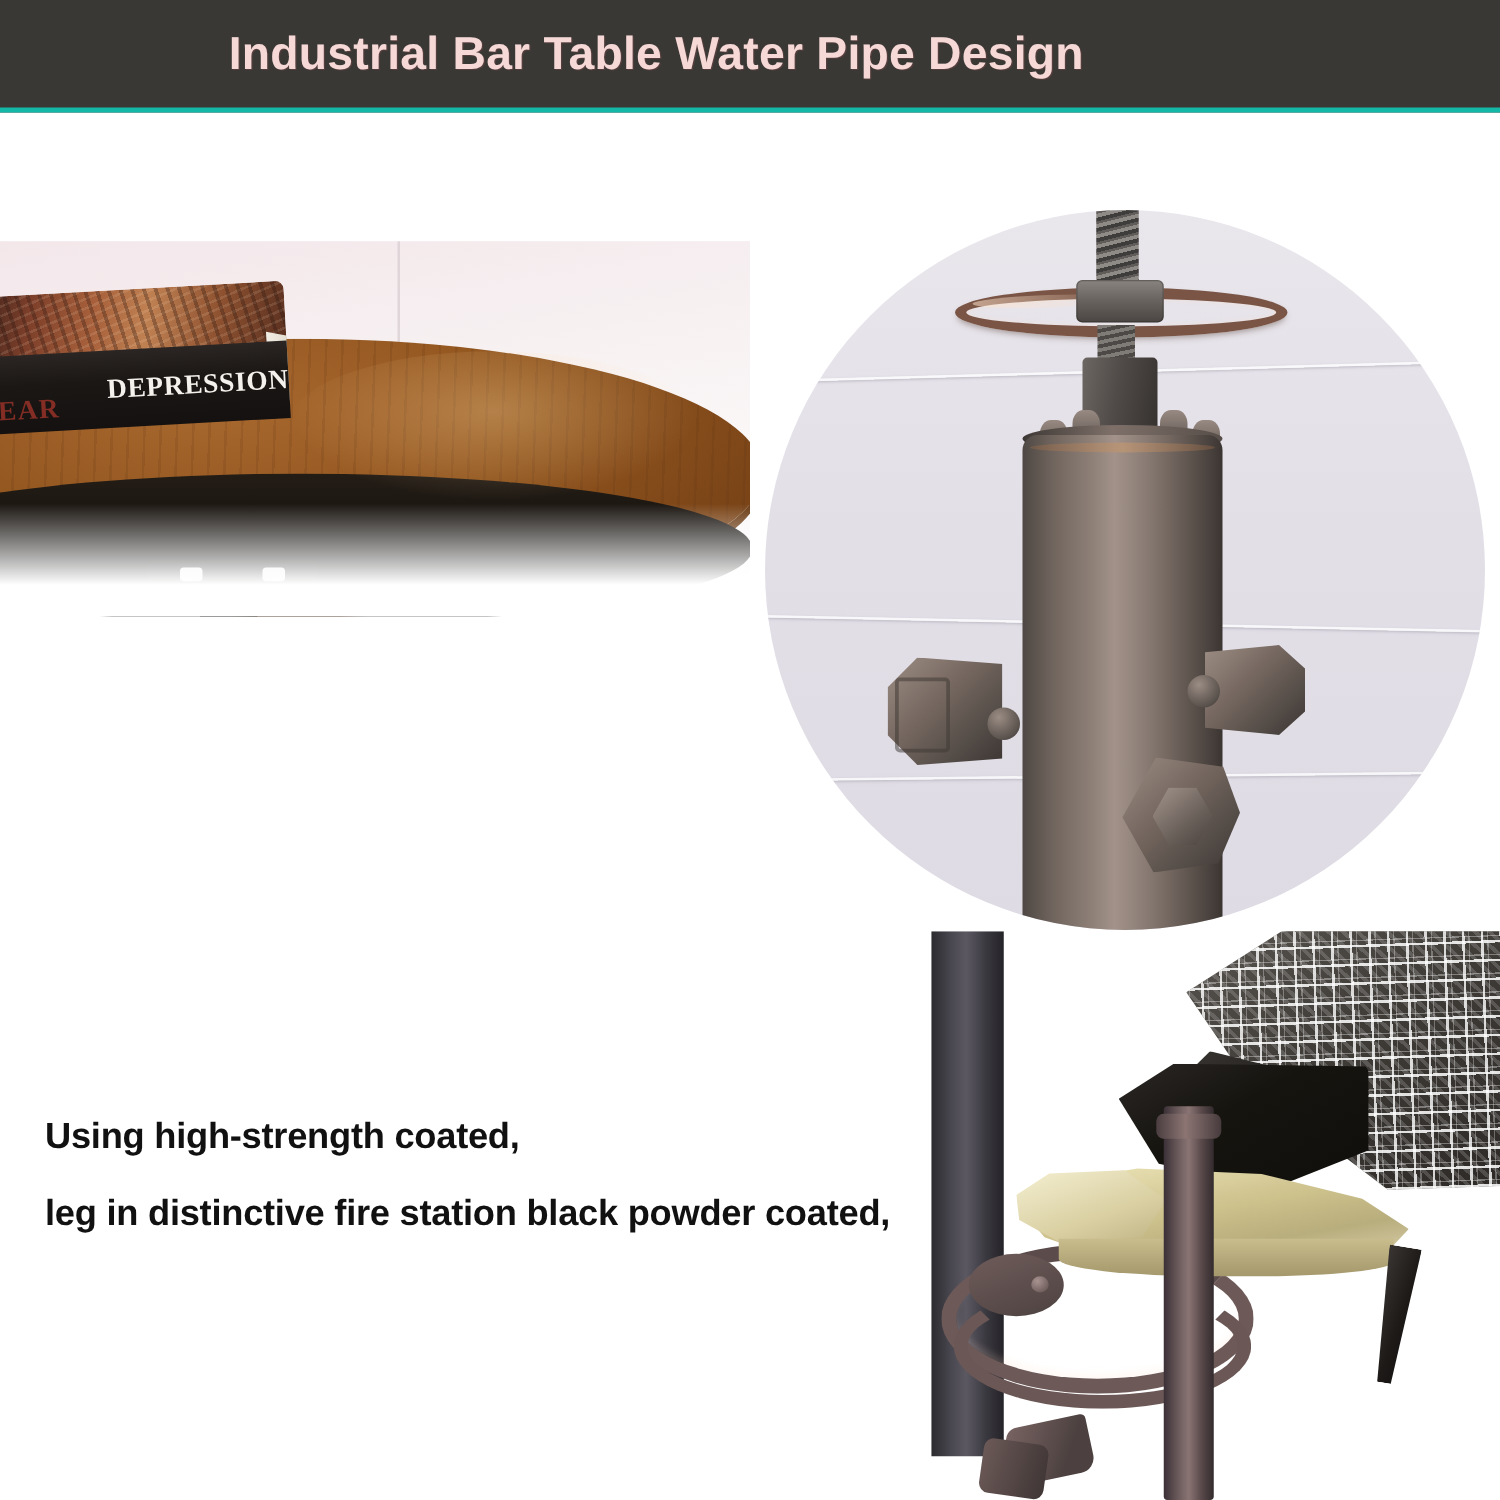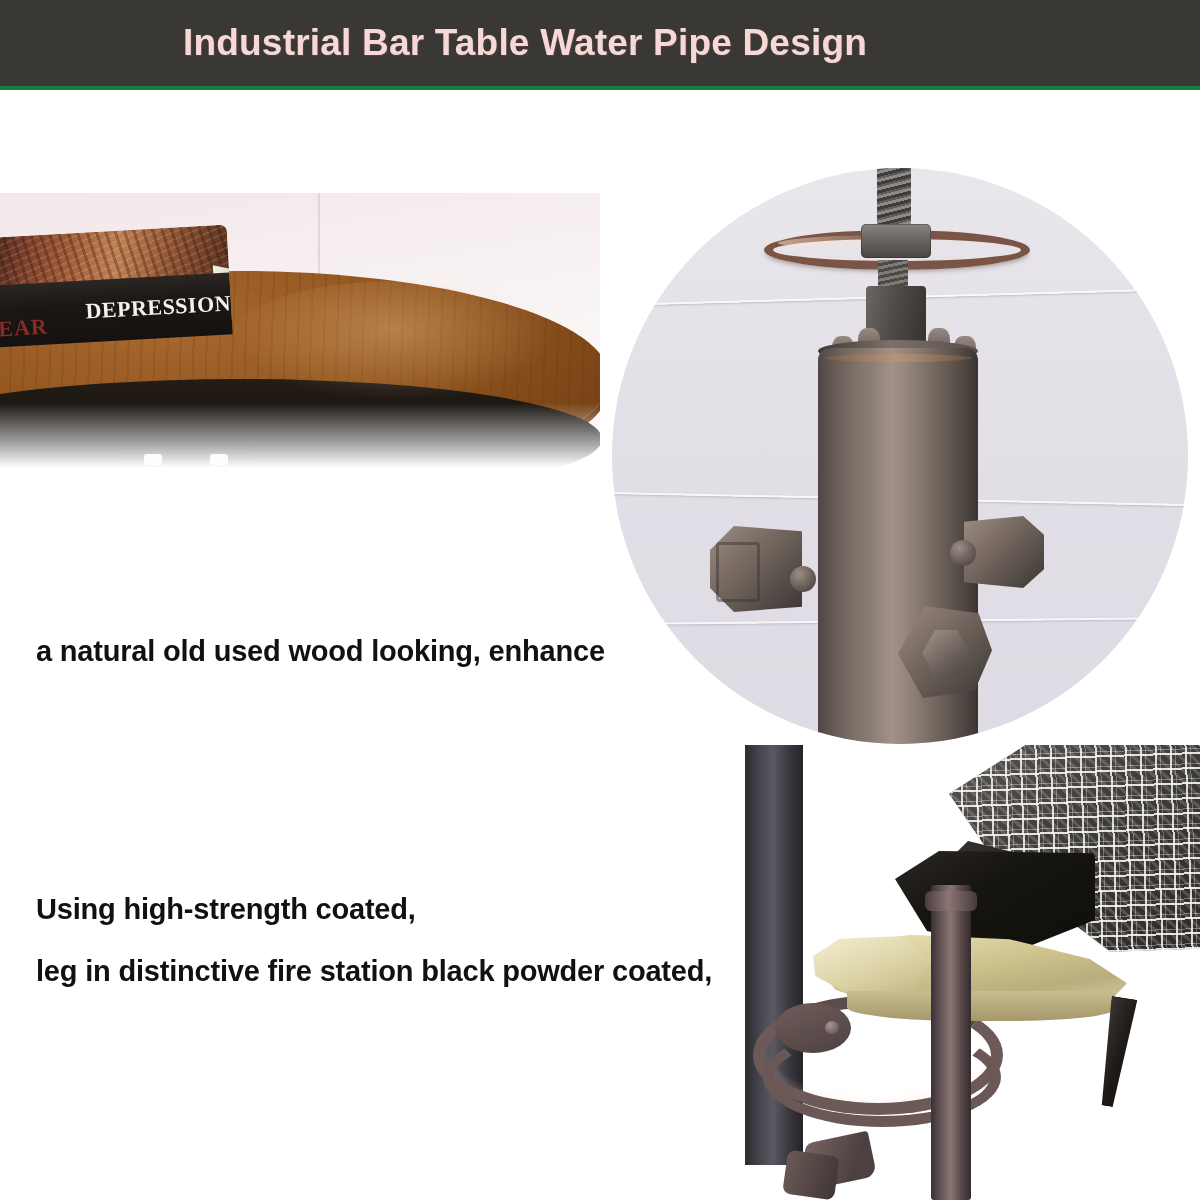--- a/index.html
+++ b/index.html
@@ -15,21 +15,21 @@
     font-family: "Liberation Sans", sans-serif;
   }
 
   
   .header-banner {
     position: absolute;
     left: 0; top: 0;
     width: 1200px;
     height: 90px;
     background: #3a3835;
-    border-bottom: 4px solid #15803d;
+    border-bottom: 4px solid #14b8a6;
     box-sizing: border-box;
     display: flex;
     align-items: center;
   }
   .header-title {
     width: 100%;
     text-align: center;
     padding-right: 150px;
     box-sizing: border-box;
     color: #f6d9d7;
@@ -487,19 +487,18 @@
     <div class="shoe-toe"></div>
     <div class="shoe-sole"></div>
     <div class="shoe-heel"></div>
   </div>
 
   <div class="fr-pipe-vert2"></div>
   <div class="fr-collar"></div>
 </div>
 
 <div class="text-block" id="text-block-wood">
-  <div>a natural old used wood looking, enhance</div>
 </div>
 
 <div class="text-block" id="text-block-steel">
   <div>Using high-strength coated,</div>
   <div>leg in distinctive fire station black powder coated,</div>
 </div>
 
 </body></html>

